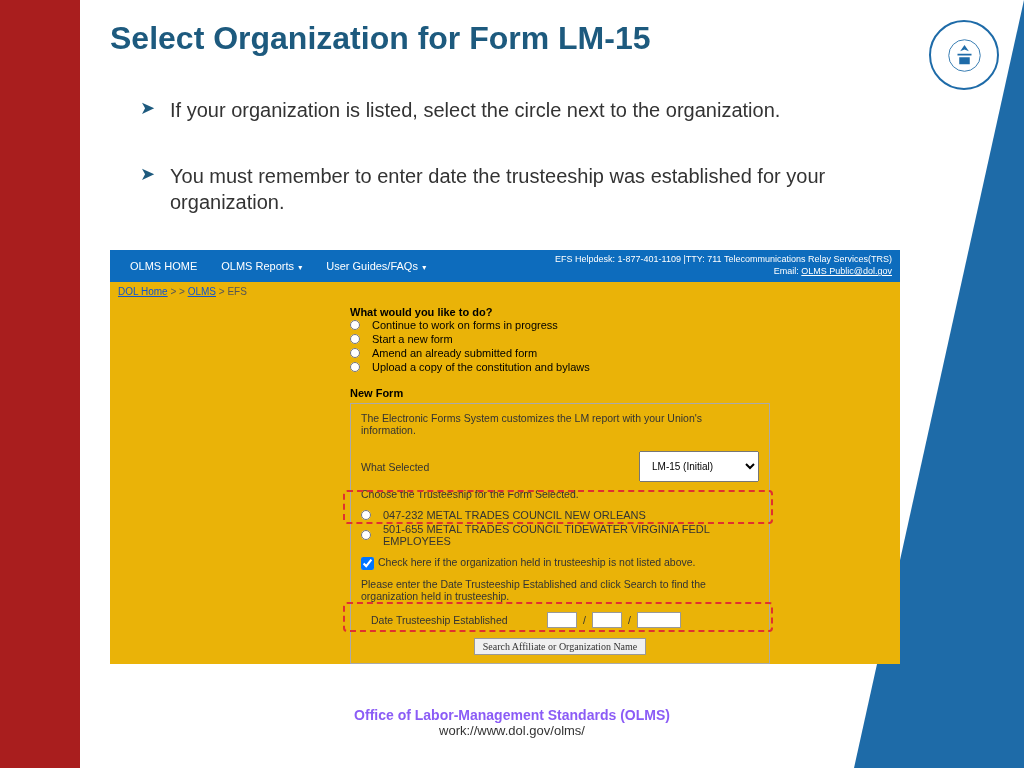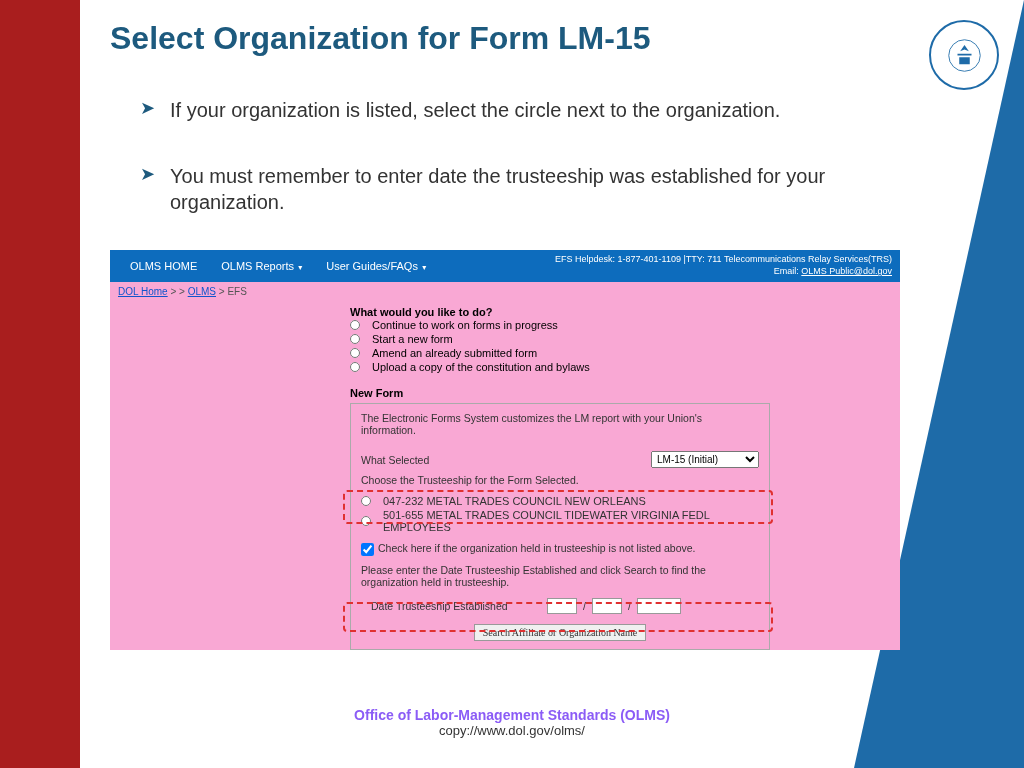--- a/index.html
+++ b/index.html
@@ -6,39 +6,39 @@
 body { width: 1024px; height: 768px; font-family: Arial, sans-serif; background: #fff; position: relative; overflow: hidden; }
 .red-sidebar { position: absolute; left: 0; top: 0; width: 80px; height: 768px; background: #a91e1e; }
 .blue-triangle { position: absolute; right: 0; bottom: 0; width: 0; height: 0; border-style: solid; border-width: 0 0 768px 170px; border-color: transparent transparent #1e6ba8 transparent; }
 .content { position: absolute; left: 110px; top: 20px; width: 820px; }
 .slide-title { font-size: 32px; font-weight: bold; color: #1d5a7e; margin-bottom: 20px; }
 .bullet-list { list-style: none; margin-left: 30px; margin-bottom: 30px; }
 .bullet-list li { font-size: 20px; color: #333; margin-bottom: 12px; position: relative; padding-left: 30px; line-height: 1.3; margin-top: 40px; }
 .bullet-list li::before { content: "➤"; position: absolute; left: 0; color: #1d5a7e; font-size: 18px; }
 .seal { position: absolute; right: 25px; top: 20px; width: 70px; height: 70px; border: 2px solid #1e6ba8; border-radius: 50%; display: flex; align-items: center; justify-content: center; }
 .seal svg { width: 35px; height: 35px; }
-.app-shot { position: absolute; left: 110px; top: 250px; width: 790px; background: #f9a8d4; font-size: 11px; }
+.app-shot { position: absolute; left: 110px; top: 250px; width: 790px; background: #eab308; font-size: 11px; }
 .nav-bar { background: #0d6cbd; color: #fff; display: flex; align-items: center; padding: 5px 8px; height: 32px; }
 .nav-item { padding: 4px 12px; font-size: 11px; cursor: pointer; }
 .nav-item .caret { font-size: 8px; margin-left: 2px; }
 .nav-right { margin-left: auto; font-size: 9px; text-align: right; line-height: 1.3; }
 .nav-right .email { text-decoration: underline; }
 .breadcrumb { padding: 4px 8px; font-size: 10px; color: #555; }
 .breadcrumb a { color: #1155cc; text-decoration: underline; }
 .form-area { margin-left: 240px; width: 420px; }
 .question-block { padding: 5px 0; }
 .question-title { font-weight: bold; font-size: 11px; }
 .radio-opt { display: flex; align-items: center; gap: 12px; padding: 1px 0; font-size: 11px; }
 .radio-opt input { width: 10px; height: 10px; }
 .new-form-label { font-weight: bold; font-size: 11px; margin-top: 8px; margin-bottom: 4px; }
 .form-box { border: 1px solid #aaa; padding: 8px 10px; font-size: 10.5px; color: #333; position: relative; }
 .form-box .intro { margin-bottom: 15px; }
 .form-row { display: flex; align-items: center; margin-bottom: 6px; }
 .form-row .lbl { flex: 1; }
-.form-row select { font-size: 10px; padding: 1px; width: 108px; }
+.form-row select { font-size: 10px; padding: 8px; width: 120px; }
 .sub-instruction { margin-bottom: 8px; }
 .org-list { margin-bottom: 8px; }
 .check-row { display: flex; align-items: flex-start; gap: 4px; margin-bottom: 8px; }
 .check-row input { margin-top: 1px; }
 .date-row { display: flex; align-items: center; gap: 6px; margin: 10px 10px; }
 .date-row input { width: 30px; font-size: 10px; text-align: center; border: 1px solid #999; height: 16px; }
 .date-row .wide { width: 44px; }
 .search-btn { display: inline-block; background: #f0f0f0; border: 1px solid #999; padding: 2px 8px; font-size: 10px; cursor: pointer; }
 .red-dashed { position: absolute; border: 2px dashed #e03030; border-radius: 4px; pointer-events: none; }
 .footer { position: absolute; bottom: 30px; left: 0; width: 1024px; text-align: center; }
@@ -134,14 +134,14 @@
         <span class="search-btn">Search Affiliate or Organization Name</span>
       </div>
       <div class="red-dashed" style="left:-8px; top:86px; width:430px; height:34px;"></div>
       <div class="red-dashed" style="left:-8px; top:198px; width:430px; height:30px;"></div>
     </div>
   </div>
 </div>
 
 <div class="footer">
   <div class="line1">Office of Labor-Management Standards (OLMS)</div>
-  <div class="line2">copy://www.dol.gov/olms/</div>
+  <div class="line2">work://www.dol.gov/olms/</div>
 </div>
 
 </body></html>

